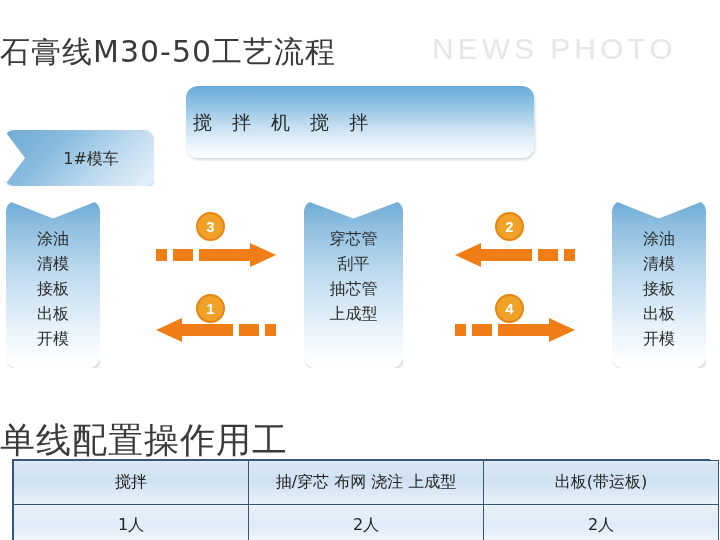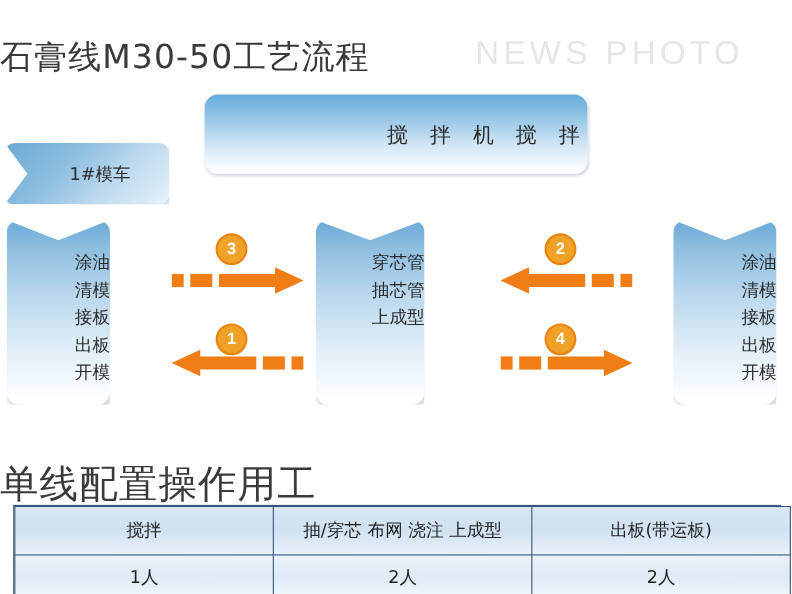--- a/index.html
+++ b/index.html
@@ -62,21 +62,21 @@
     top: 86px;
     width: 348px;
     height: 72px;
     border-radius: 12px;
     background: linear-gradient(to bottom, #68abdb 0%, #97c6e6 30%, #cfe4f4 62%, #f4fafd 90%, #ffffff 100%);
   }
   #mixer .panel-text {
     position: absolute;
     left: 0; right: 0;
     top: 24px;
-    text-align: right;
+    text-align: left;
     font-size: 19px;
     color: #2b2b2b;
     letter-spacing: 7px;
     text-indent: 7px;
   }
 
   
   .cart-box {
     position: absolute;
     width: 150px;
@@ -101,28 +101,28 @@
   .step-col {
     position: absolute;
     width: 94px;
     height: 168px;
     border-radius: 12px;
     background: linear-gradient(to bottom, #6aa9d6 0%, #8cbddf 14%, #bcd9ee 42%, #e3f0f9 72%, #fafdff 94%, #ffffff 100%);
     box-shadow: 1px 2px 3px rgba(90,120,150,0.3);
     clip-path: polygon(0% 0%, 50% 11%, 100% 0%, 100% 100%, 0% 100%);
   }
   #col-left   { left: 6px;   top: 200px; }
-  #col-center { left: 287px; top: 200px; width: 99px; }
+  #col-center { left: 304px; top: 200px; width: 99px; }
   #col-right  { left: 612px; top: 200px; }
 
   .step-list {
     position: absolute;
     left: 0; right: 0;
     top: 26px;
-    text-align: right;
+    text-align: center;
   }
   .step-list div {
     font-size: 16px;
     line-height: 25px;
     color: #2b2b2b;
     white-space: nowrap;
   }
 
   
   .arrow-group { position: absolute; width: 120px; height: 24px; }
@@ -210,20 +210,21 @@
       <div>清模</div>
       <div>接板</div>
       <div>出板</div>
       <div>开模</div>
     </div>
   </div>
 
   <div class="step-col" id="col-center">
     <div class="step-list">
       <div>穿芯管</div>
+      <div>刮平</div>
       <div>抽芯管</div>
       <div>上成型</div>
     </div>
   </div>
 
   <div class="step-col" id="col-right">
     <div class="step-list">
       <div>涂油</div>
       <div>清模</div>
       <div>接板</div>

